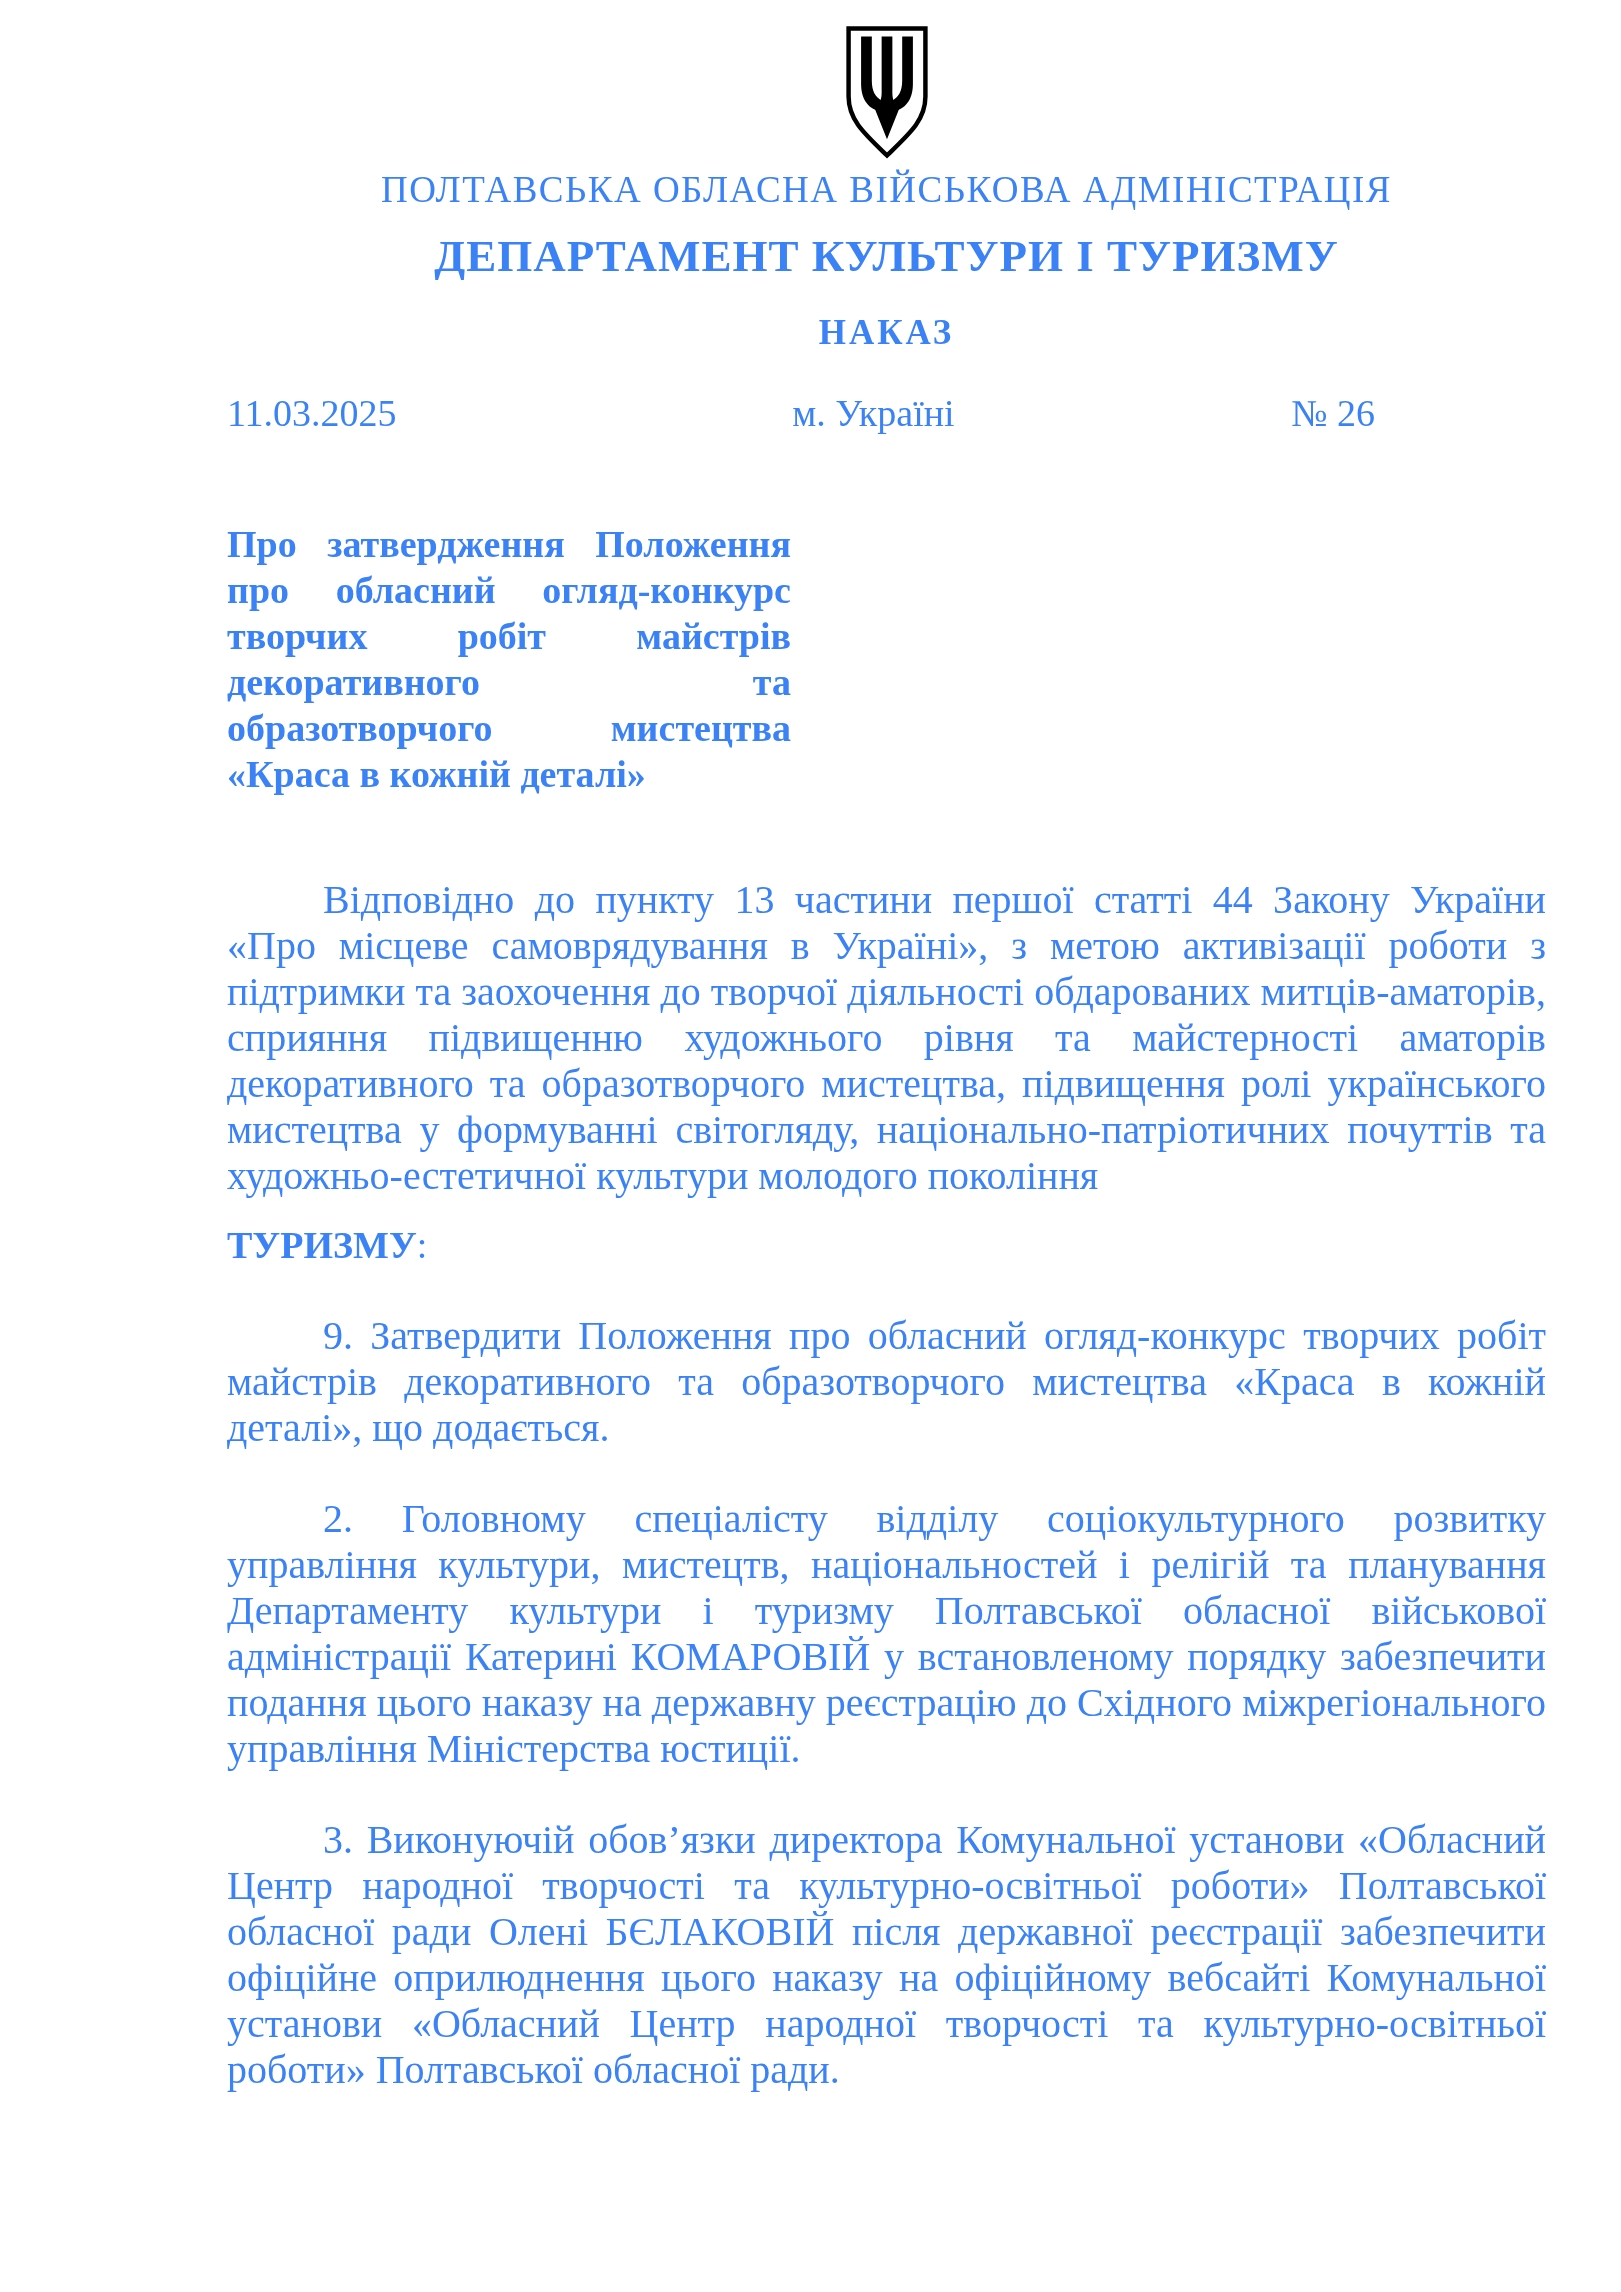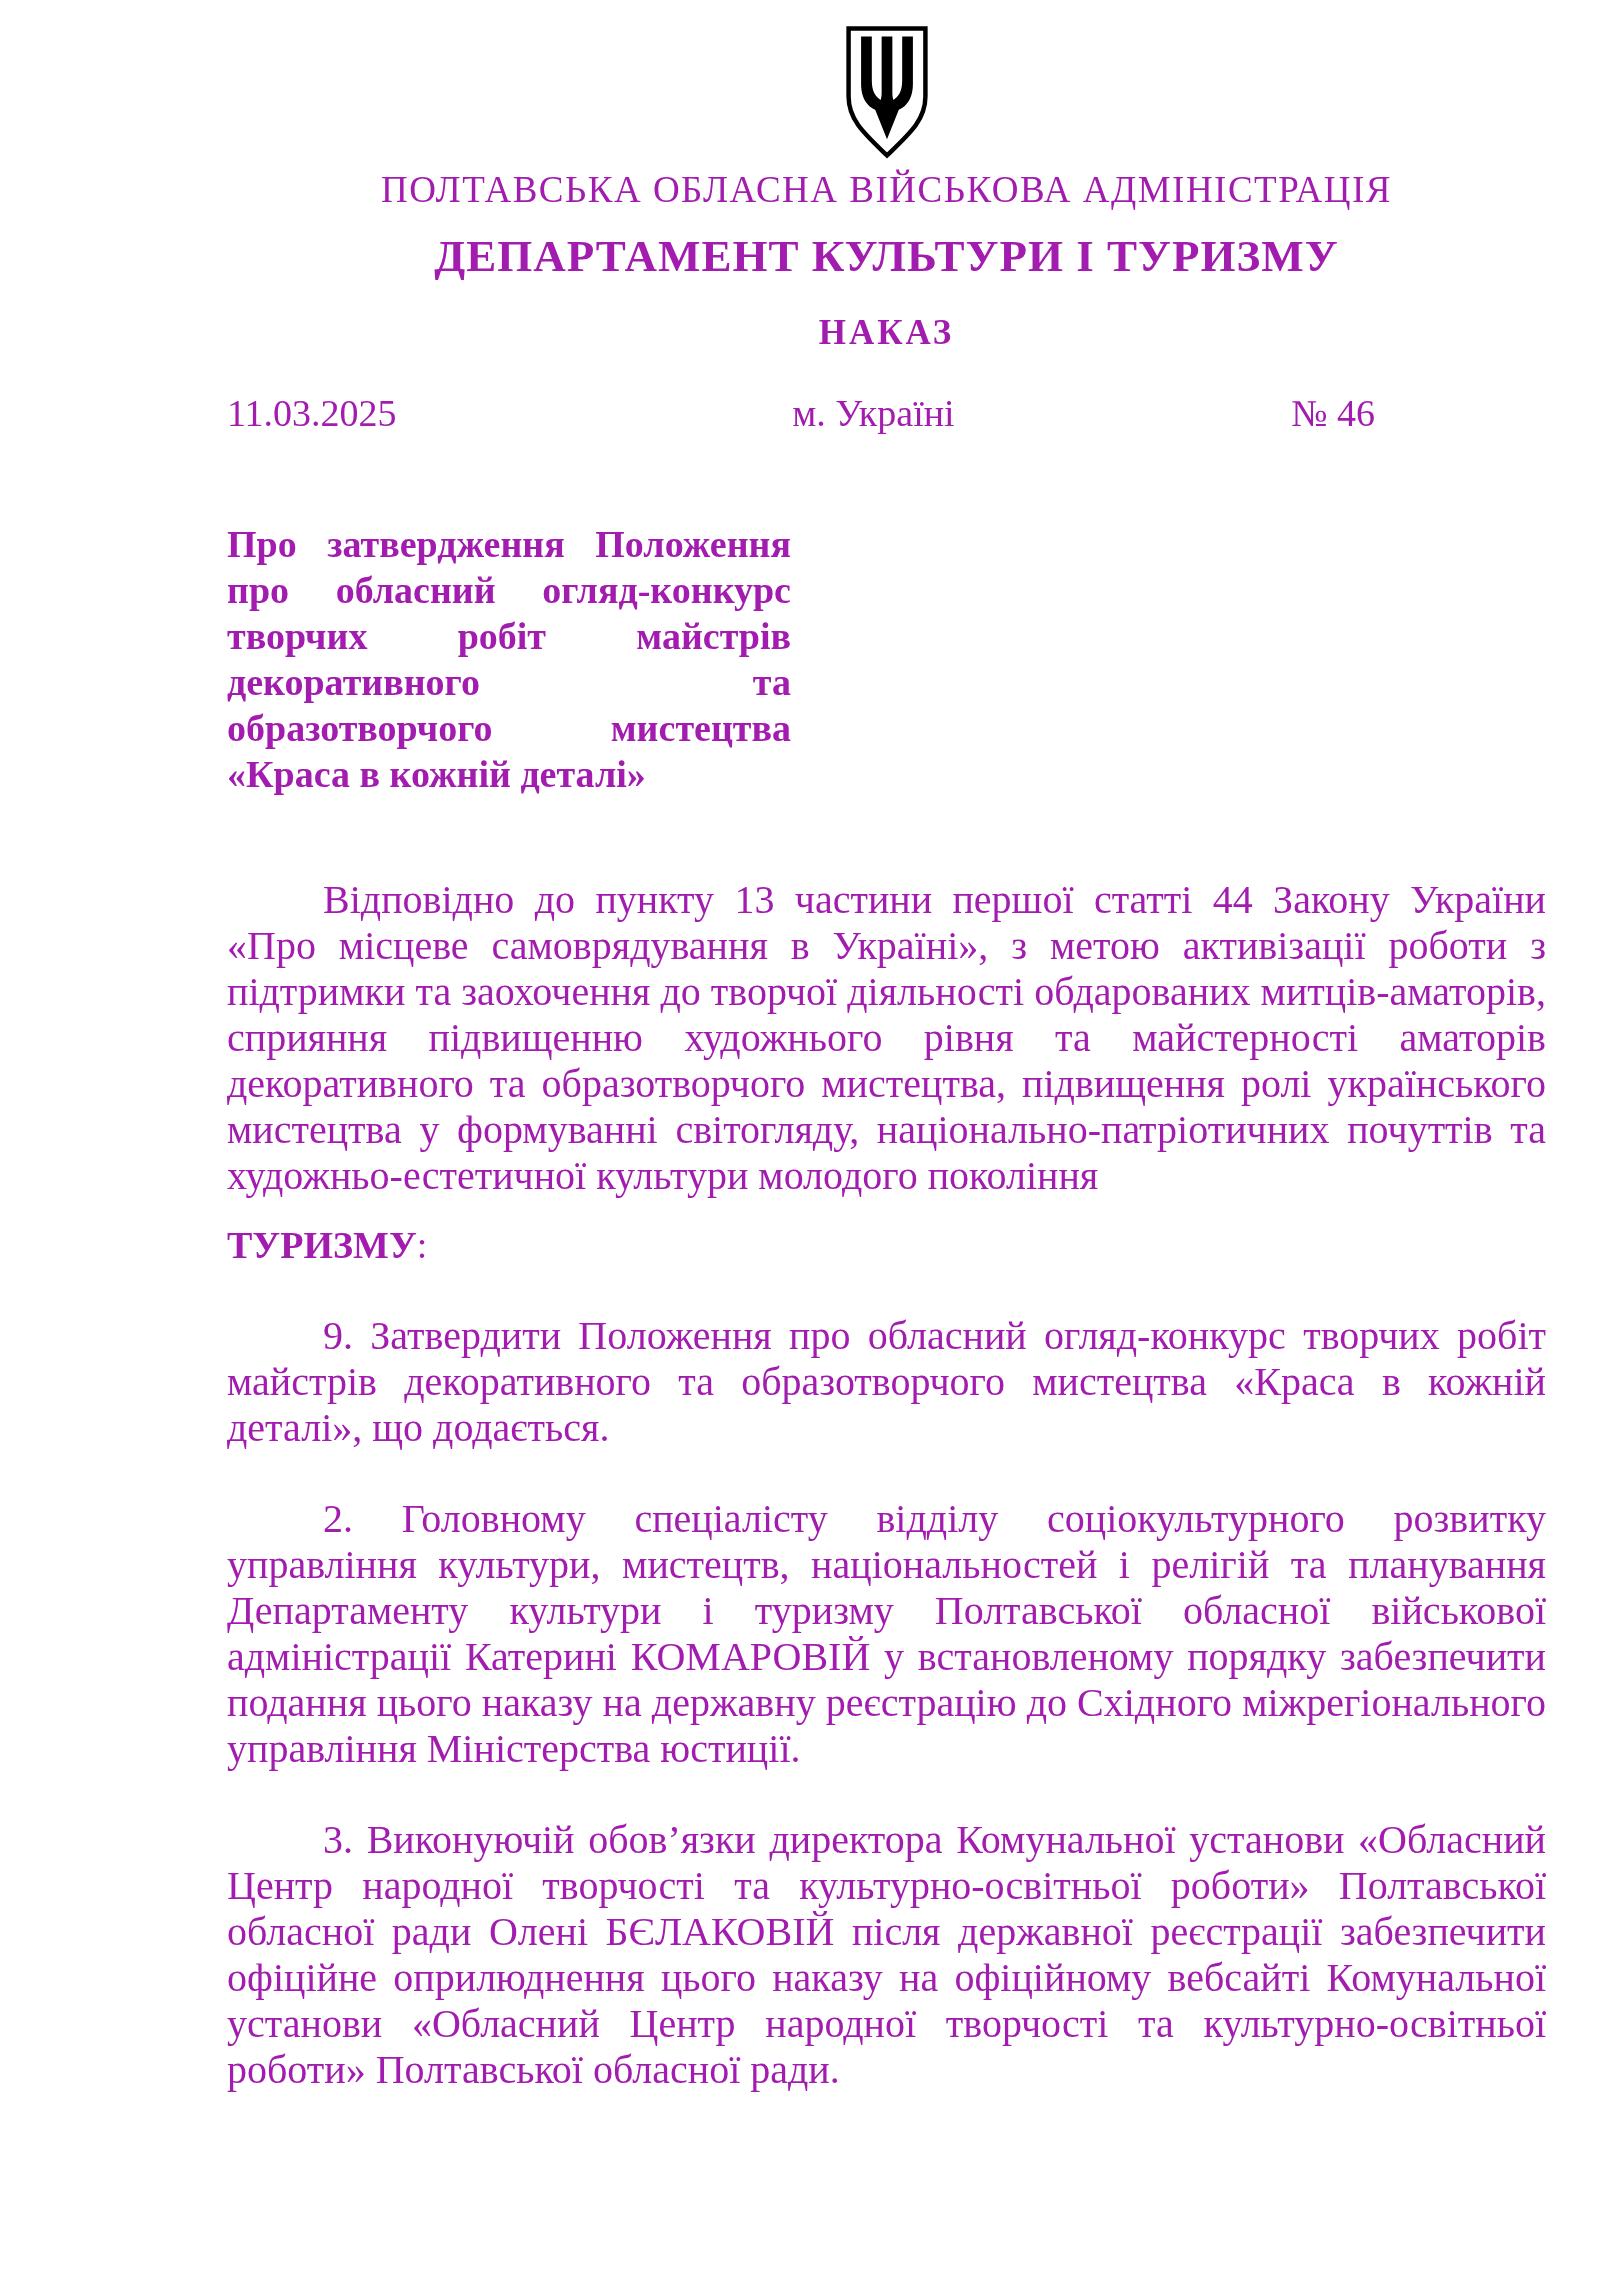--- a/index.html
+++ b/index.html
@@ -5,21 +5,21 @@
   html, body {
     margin: 0;
     padding: 0;
     background: #ffffff;
   }
   .page {
     position: relative;
     width: 1621px;
     height: 2293px;
     background: #ffffff;
-    color: #a21caf;
+    color: #3b82f6;
     font-family: "Liberation Serif", "DejaVu Serif", serif;
     overflow: hidden;
     box-sizing: border-box;
   }
   .content {
     padding: 0 75px 0 227px; 
   }
   .emblem {
     width: 90px;
     height: 134px;
@@ -104,21 +104,21 @@
 
     <div class="org-name">ПОЛТАВСЬКА ОБЛАСНА ВІЙСЬКОВА АДМІНІСТРАЦІЯ</div>
 
     <div class="dept-name">ДЕПАРТАМЕНТ КУЛЬТУРИ І ТУРИЗМУ</div>
 
     <div class="doc-type">НАКАЗ</div>
 
     <div class="meta-row">
       <span class="meta-date">11.03.2025</span>
       <span class="meta-place">м. Україні</span>
-      <span class="meta-number">№ 46</span>
+      <span class="meta-number">№ 26</span>
     </div>
 
     <div class="subject">Про затвердження Положення про обласний огляд-конкурс творчих робіт майстрів декоративного та образотворчого мистецтва «Краса в кожній деталі»</div>
 
     <p class="body-par preamble">Відповідно до пункту 13 частини першої статті 44 Закону України «Про місцеве самоврядування в Україні», з метою активізації роботи з підтримки та заохочення до творчої діяльності обдарованих митців-аматорів, сприяння підвищенню художнього рівня та майстерності аматорів декоративного та образотворчого мистецтва, підвищення ролі українського мистецтва у формуванні світогляду, національно-патріотичних почуттів та художньо-естетичної культури молодого покоління</p>
 
     <p class="orders-heading"><span class="word">ТУРИЗМУ</span><span>:</span></p>
 
     <p class="body-par order-item">9. Затвердити Положення про обласний огляд-конкурс творчих робіт майстрів декоративного та образотворчого мистецтва «Краса в кожній деталі», що додається.</p>
 

